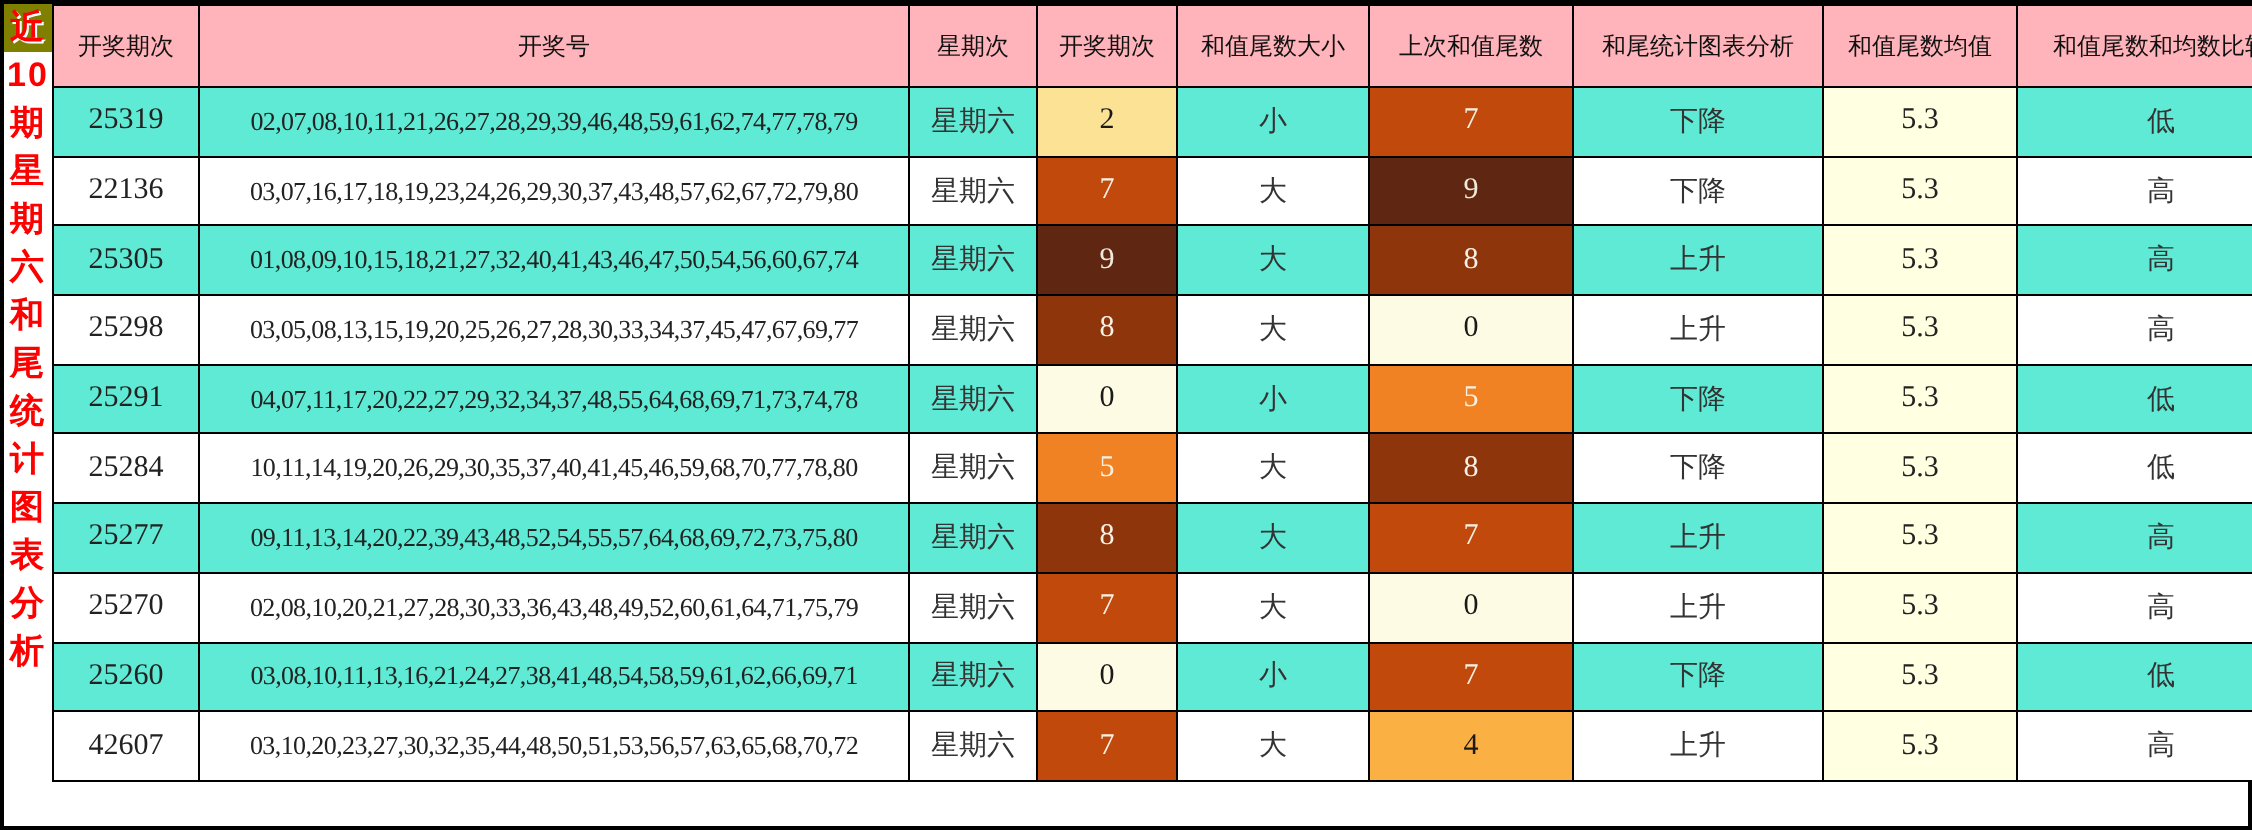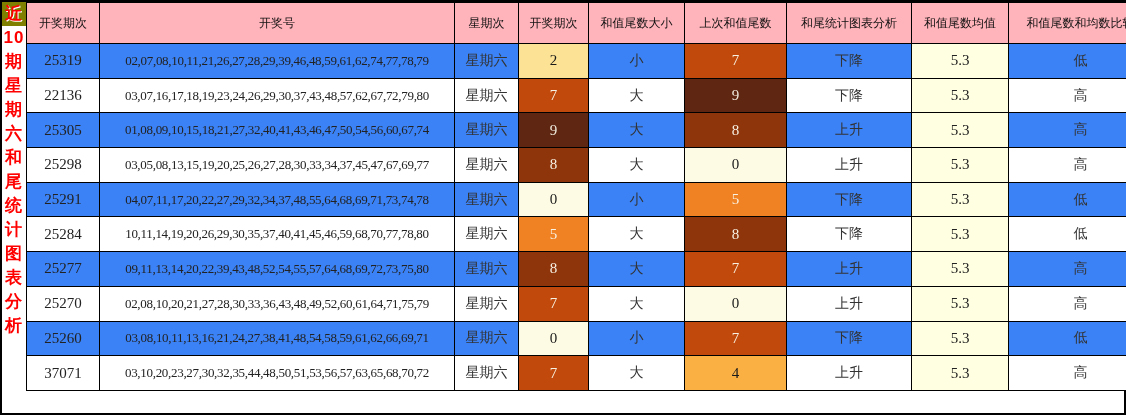--- a/index.html
+++ b/index.html
@@ -30,21 +30,21 @@
     border:1px solid #000;
     text-align:center;vertical-align:middle;
     padding:0;overflow:hidden;white-space:nowrap;
   }
   thead tr{height:41px;}
   thead th{
     background:var(--header-bg,#ffb3ba);
     color:#111;font-size:12px;font-weight:normal;
   }
   tbody td{font-size:14px;color:#333;background:#fff;}
-  tbody tr.alt td{background:#3b82f6;}
+  tbody tr.alt td{background:#5eead4;}
   td.serif{font-family:"Liberation Serif","DejaVu Serif",serif;font-size:15px;color:#222;}
   td.numbers{font-size:13px;letter-spacing:-0.3px;}
   td.mean-cell{background:var(--mean-bg,#ffffe1) !important;}
   tbody tr.alt td.mean-cell{background:var(--mean-bg,#ffffe1) !important;}
 </style>
 </head>
 <body>
 
 <div class="panel">
 
@@ -169,21 +169,21 @@
     <td class="serif numbers">03,08,10,11,13,16,21,24,27,38,41,48,54,58,59,61,62,66,69,71</td>
     <td>星期六</td>
     <td class="serif tail-colored" style="background-color: rgb(253, 251, 227); color: rgb(26, 26, 26);">0</td>
     <td>小</td>
     <td class="serif tail-colored" style="background-color: rgb(193, 73, 11); color: rgb(247, 241, 227);">7</td>
     <td>下降</td>
     <td class="serif mean-cell">5.3</td>
     <td>低</td>
   </tr>
         <tr>
-    <td class="serif">37071</td>
+    <td class="serif">42607</td>
     <td class="serif numbers">03,10,20,23,27,30,32,35,44,48,50,51,53,56,57,63,65,68,70,72</td>
     <td>星期六</td>
     <td class="serif tail-colored" style="background-color: rgb(193, 73, 11); color: rgb(247, 241, 227);">7</td>
     <td>大</td>
     <td class="serif tail-colored" style="background-color: rgb(251, 176, 68); color: rgb(26, 26, 26);">4</td>
     <td>上升</td>
     <td class="serif mean-cell">5.3</td>
     <td>高</td>
   </tr>
       </tbody>

